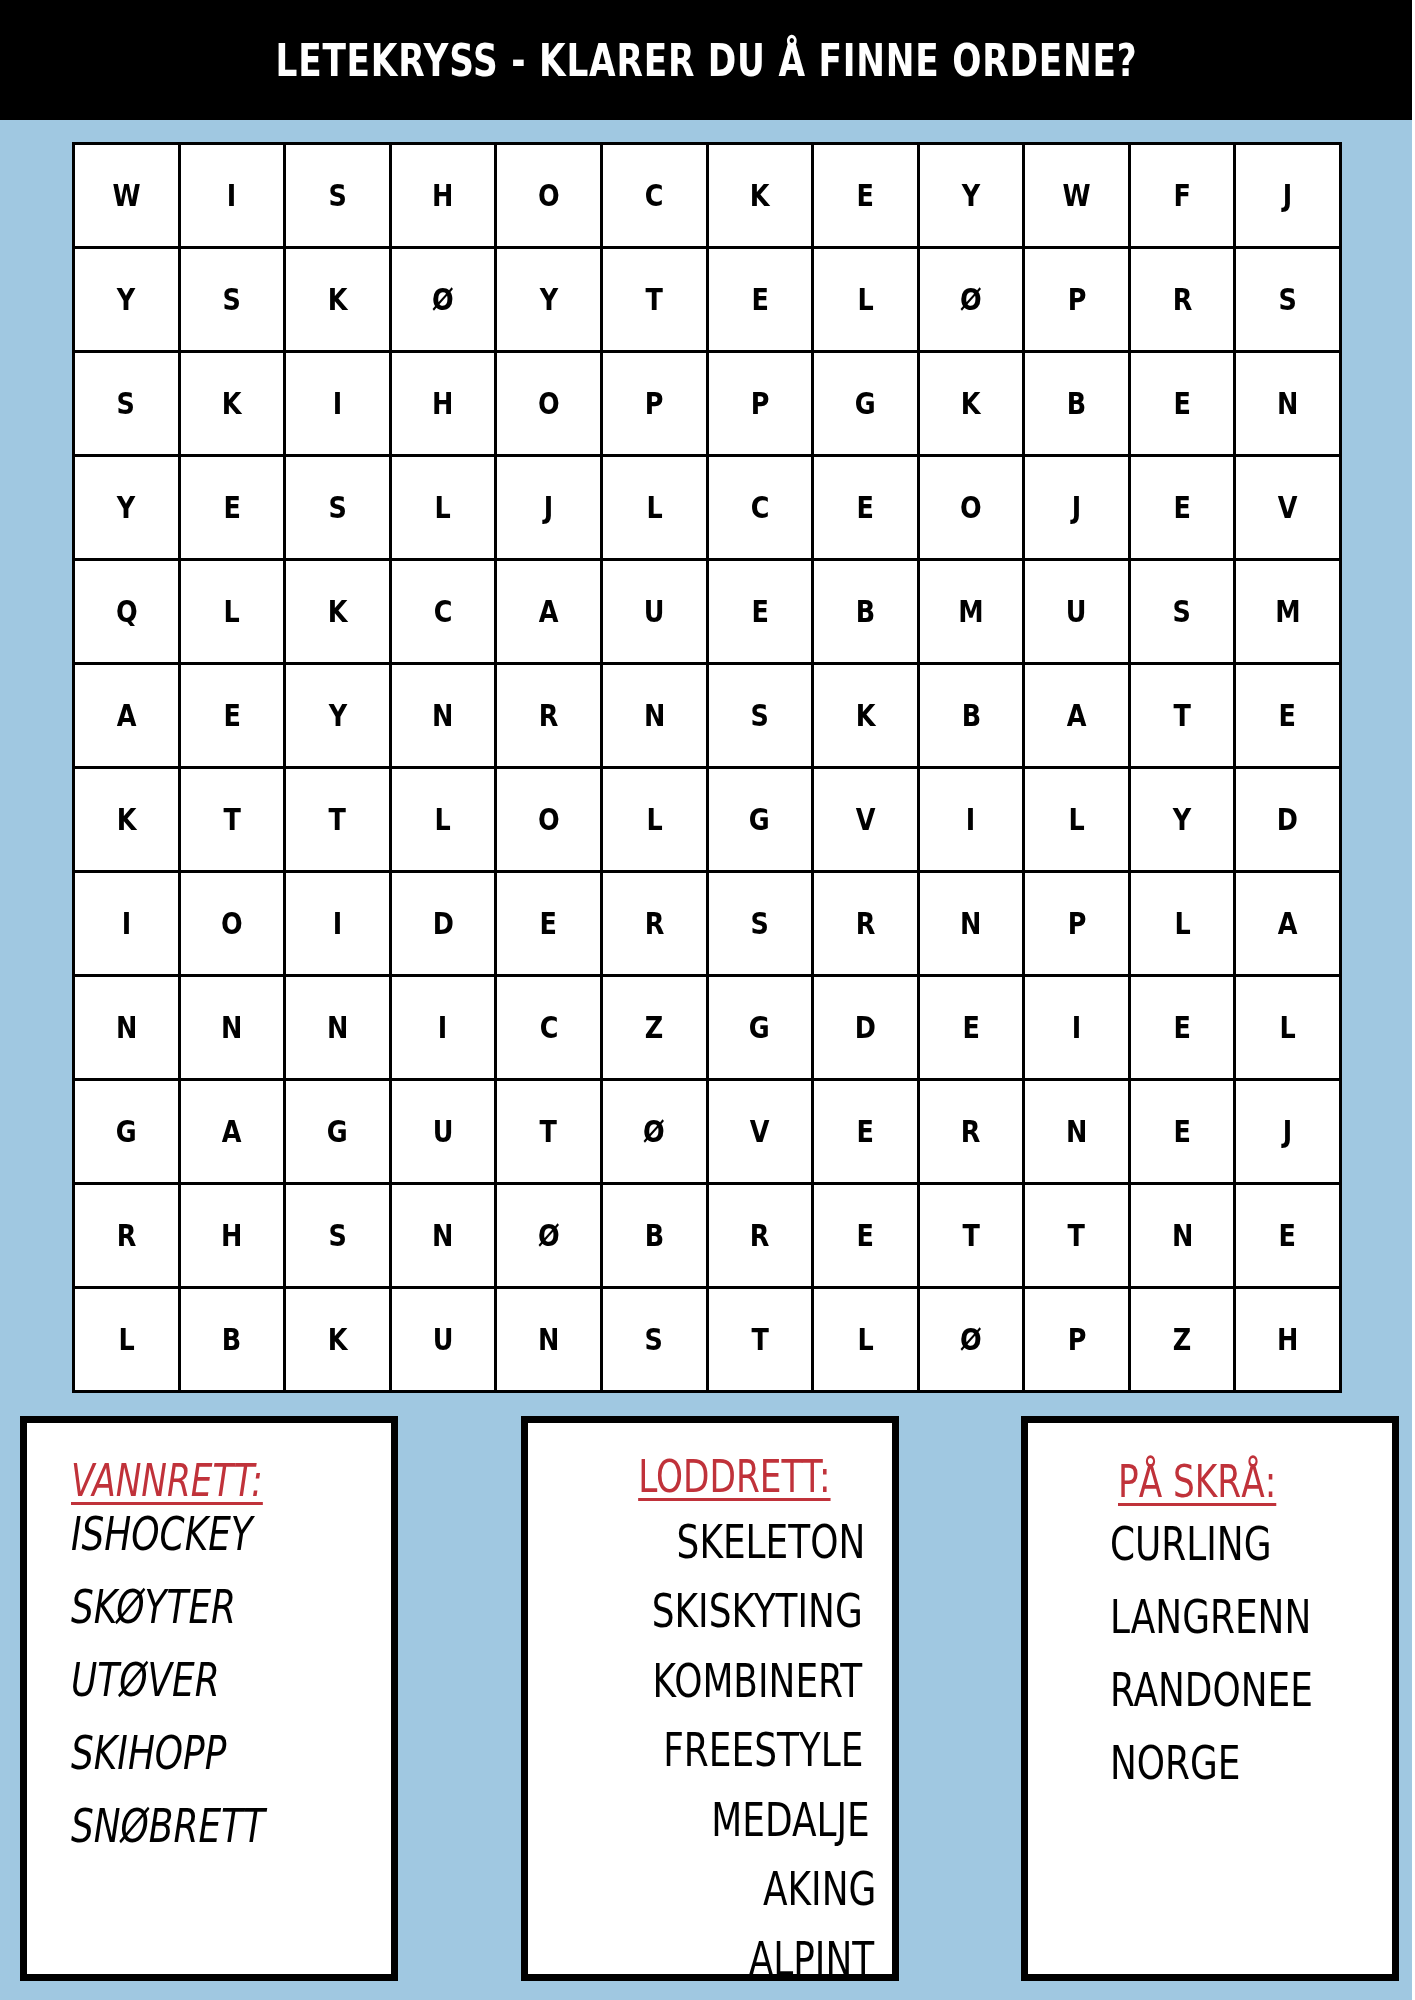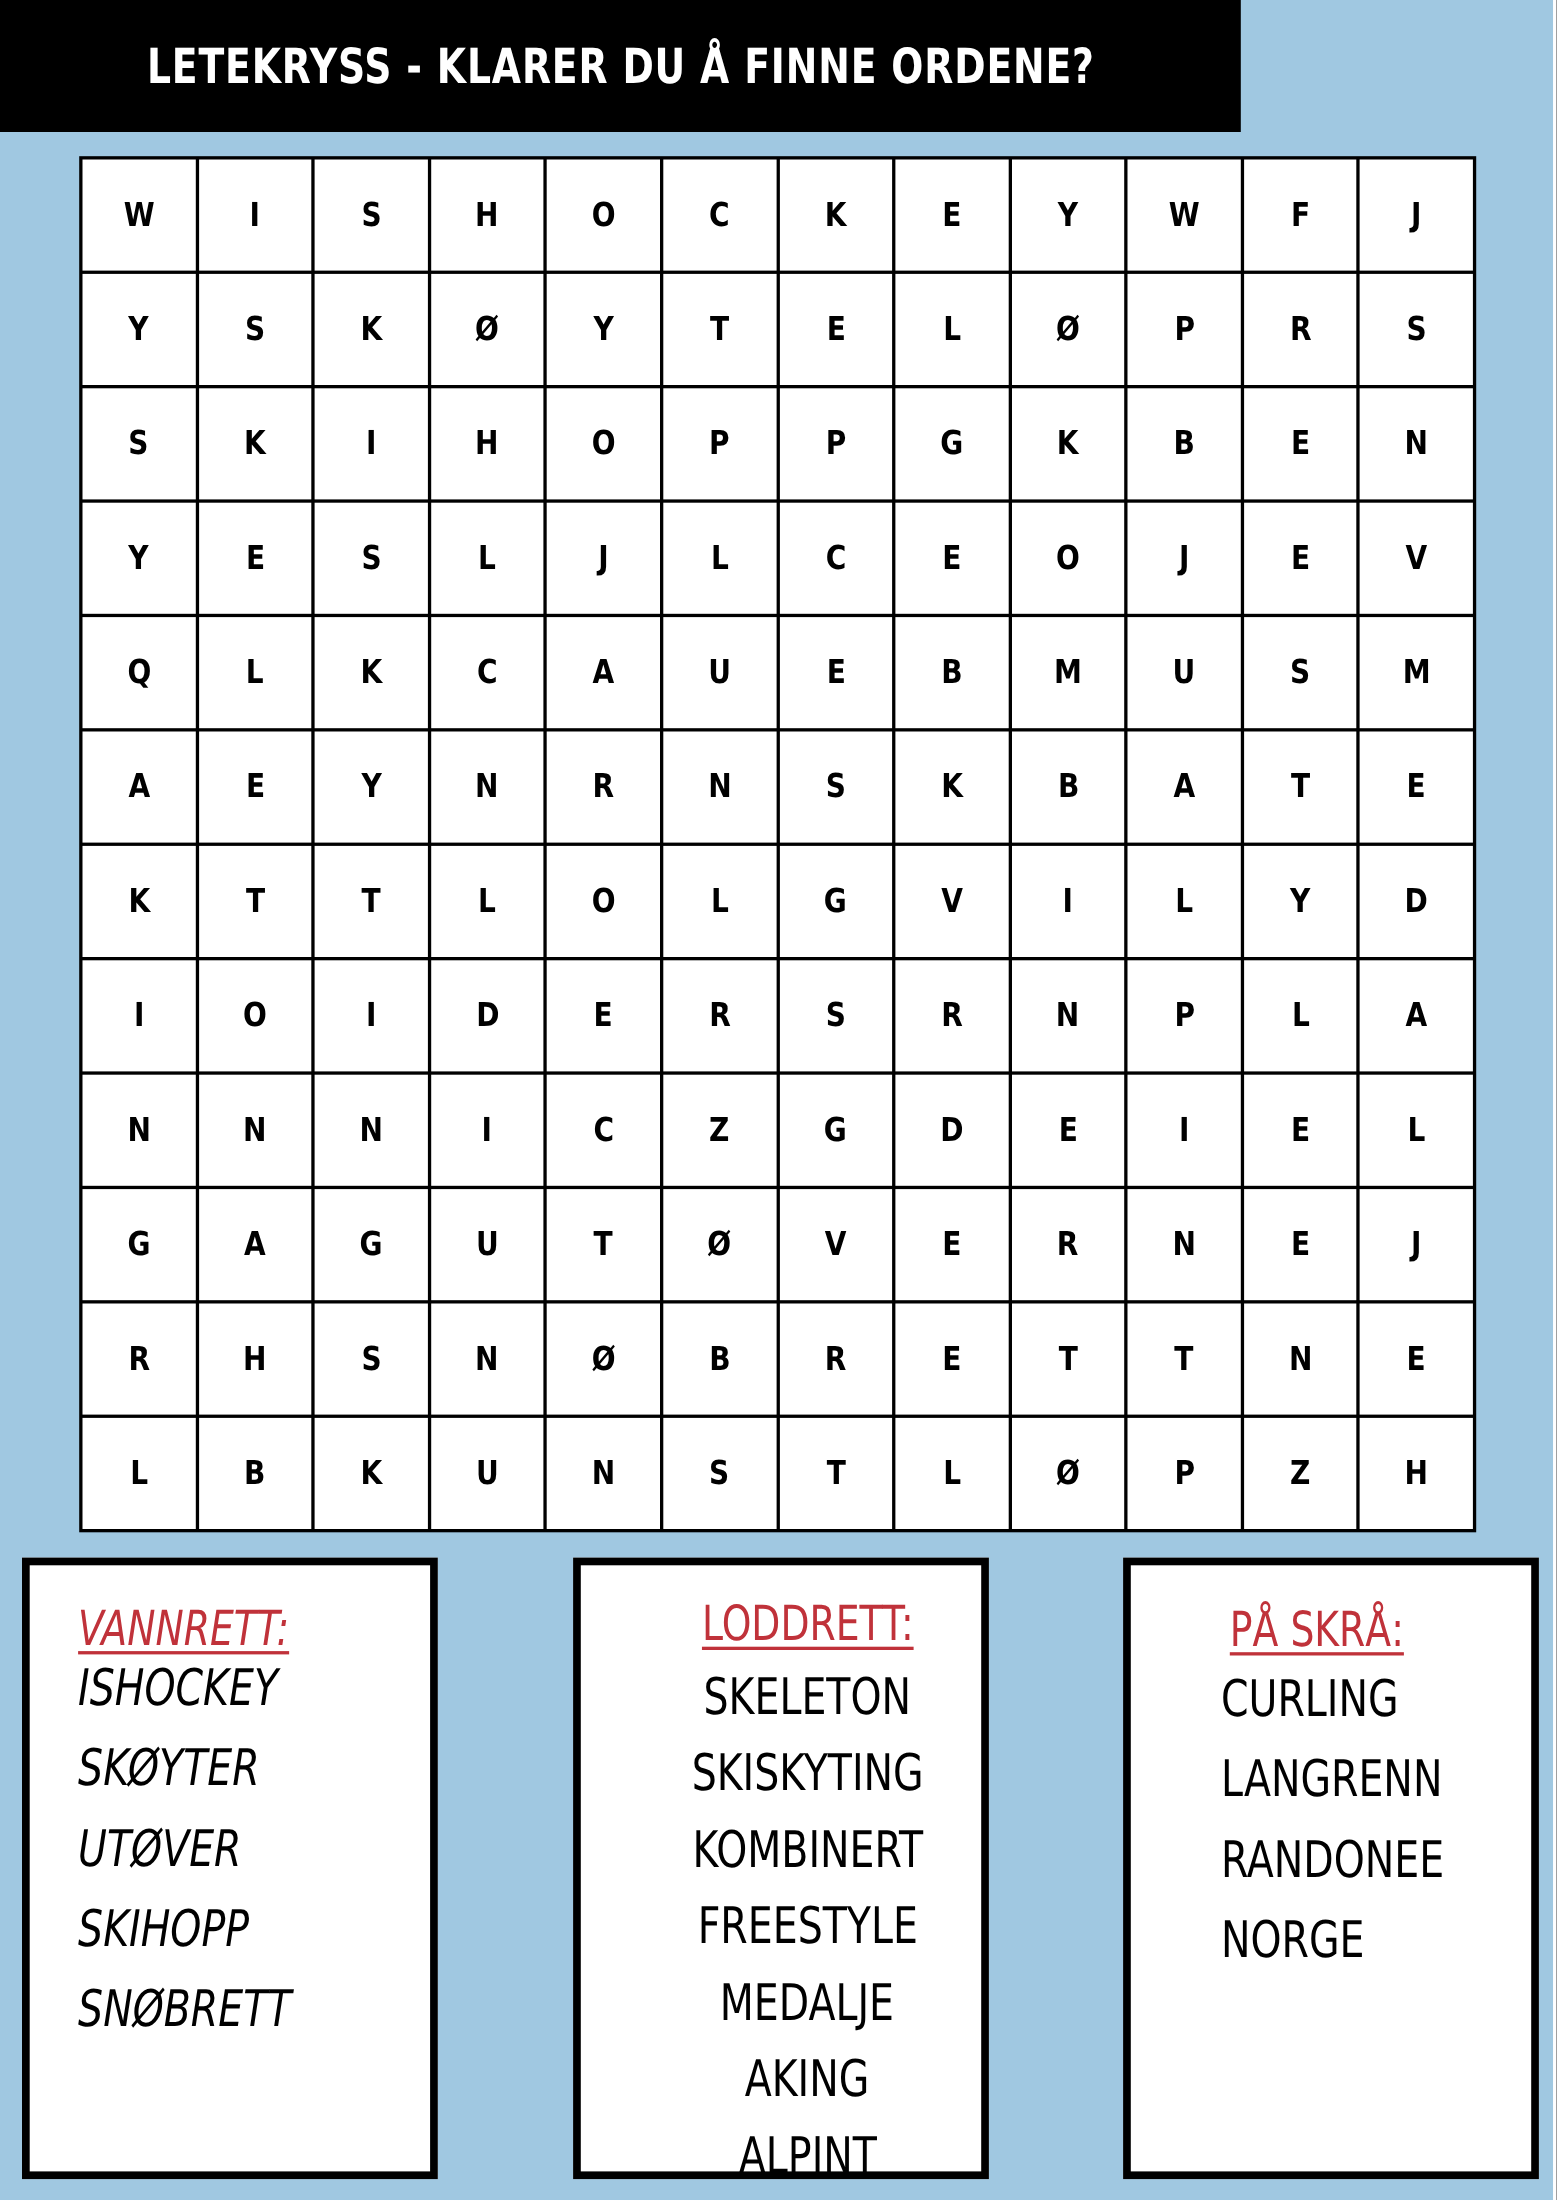--- a/index.html
+++ b/index.html
@@ -1,35 +1,35 @@
 <!DOCTYPE html>
 <html><head>
 <meta charset="utf-8">
 <style>
   html, body { margin:0; padding:0; }
   body { width:1415px; height:2000px; background:#ffffff; position:relative; overflow:hidden; font-family:"Liberation Sans", sans-serif; }
   .page { position:absolute; left:0; top:0; width:1412px; height:2000px; background:#a0c8e1; }
-  .header { position:absolute; left:0; top:0; width:1128px; height:120px; background:#000; display:flex; align-items:center; justify-content:center; }
+  .header { position:absolute; left:0; top:0; width:1412px; height:120px; background:#000; display:flex; align-items:center; justify-content:center; }
   .header-title { color:#fff; font-family:"DejaVu Sans", sans-serif; font-weight:bold; font-size:44px; letter-spacing:1px; transform:scaleX(0.78); white-space:nowrap; }
   .grid { position:absolute; left:72px; top:142px; width:1270px; height:1251px; background:#000; display:grid; grid-template-columns:repeat(12, 1fr); grid-template-rows:repeat(12, 1fr); gap:3px; padding:3px; box-sizing:border-box; }
   .cell { background:#fff; display:flex; align-items:center; justify-content:center; font-family:"DejaVu Sans", sans-serif; font-weight:bold; font-size:30px; color:#000; }
   .cell span { display:inline-block; transform:scaleX(0.85); }
   .box { position:absolute; top:1416px; width:378px; height:565px; background:#fff; border:7px solid #000; box-sizing:border-box; }
   .box1 { left:20px; }
   .box2 { left:521px; }
   .box3 { left:1021px; }
   .box-title { color:#c0323a; text-decoration:underline; text-decoration-thickness:3px; text-underline-offset:6px; font-family:"DejaVu Sans", sans-serif; font-size:44px; white-space:nowrap; display:inline-block; transform:scaleX(0.78); }
   .word { font-family:"DejaVu Sans", sans-serif; font-size:46px; color:#000; white-space:nowrap; display:inline-block; transform:scaleX(0.78); line-height:1; }
   .box1 .inner { position:absolute; left:44px; top:26px;font-style:italic; }
   .box1 .box-title, .box1 .word { transform-origin:left center; }
   .box1 .word-row { height:73px; display:flex; align-items:flex-start; }
   .box1 .title-row { height:62px; display:flex; align-items:center; }
   .box2 .inner { position:absolute; left:0; right:0; top:22px; text-align:center;padding-left:48px; }
   .box2 .box-title, .box2 .word { transform-origin:center center; }
-  .box2 .word-row { height:69.5px; display:flex; align-items:center; justify-content:center; }
+  .box2 .word-row { height:69.5px; display:flex; align-items:center; justify-content:flex-end; }
   .box2 .title-row { height:62px; display:flex; align-items:center; justify-content:center; }
   .box3 .inner { position:absolute; left:82px; top:22px; }
   .box3 .title-row { height:62px; display:flex; align-items:flex-end; padding-left:8px; }
   .box3 .box-title, .box3 .word { transform-origin:left center; }
   .box3 .word-row { height:73px; display:flex; align-items:center; }
   .right-strip { position:absolute; left:1412px; top:0; width:3px; height:2000px; background:#fff; }
 </style>
 </head>
 <body>
 

